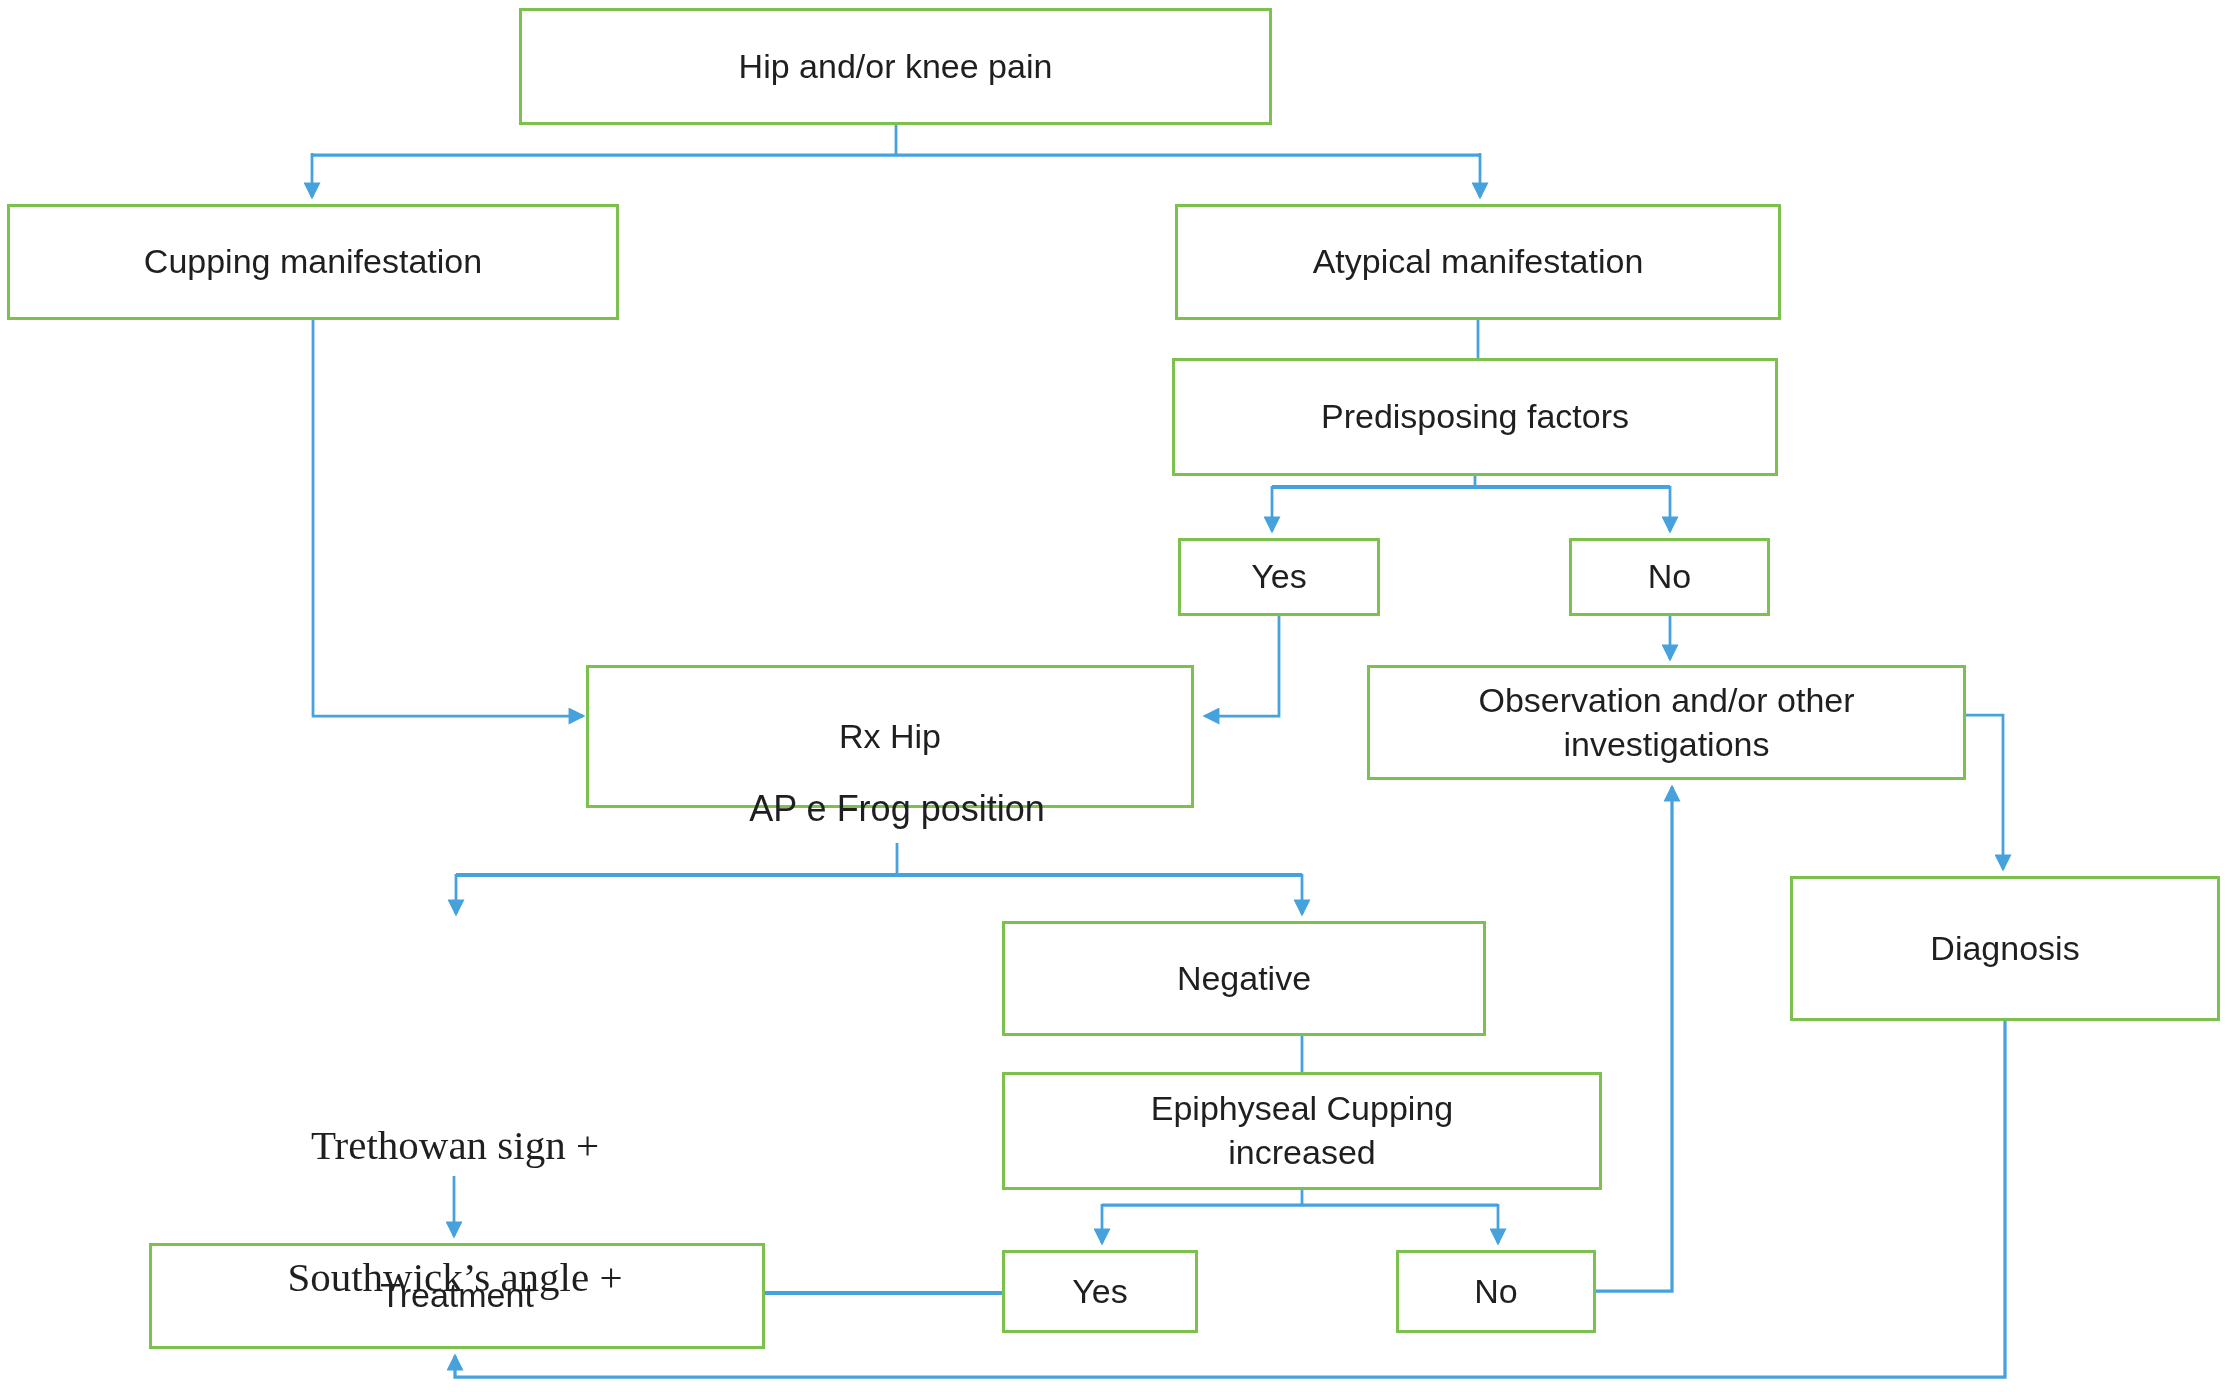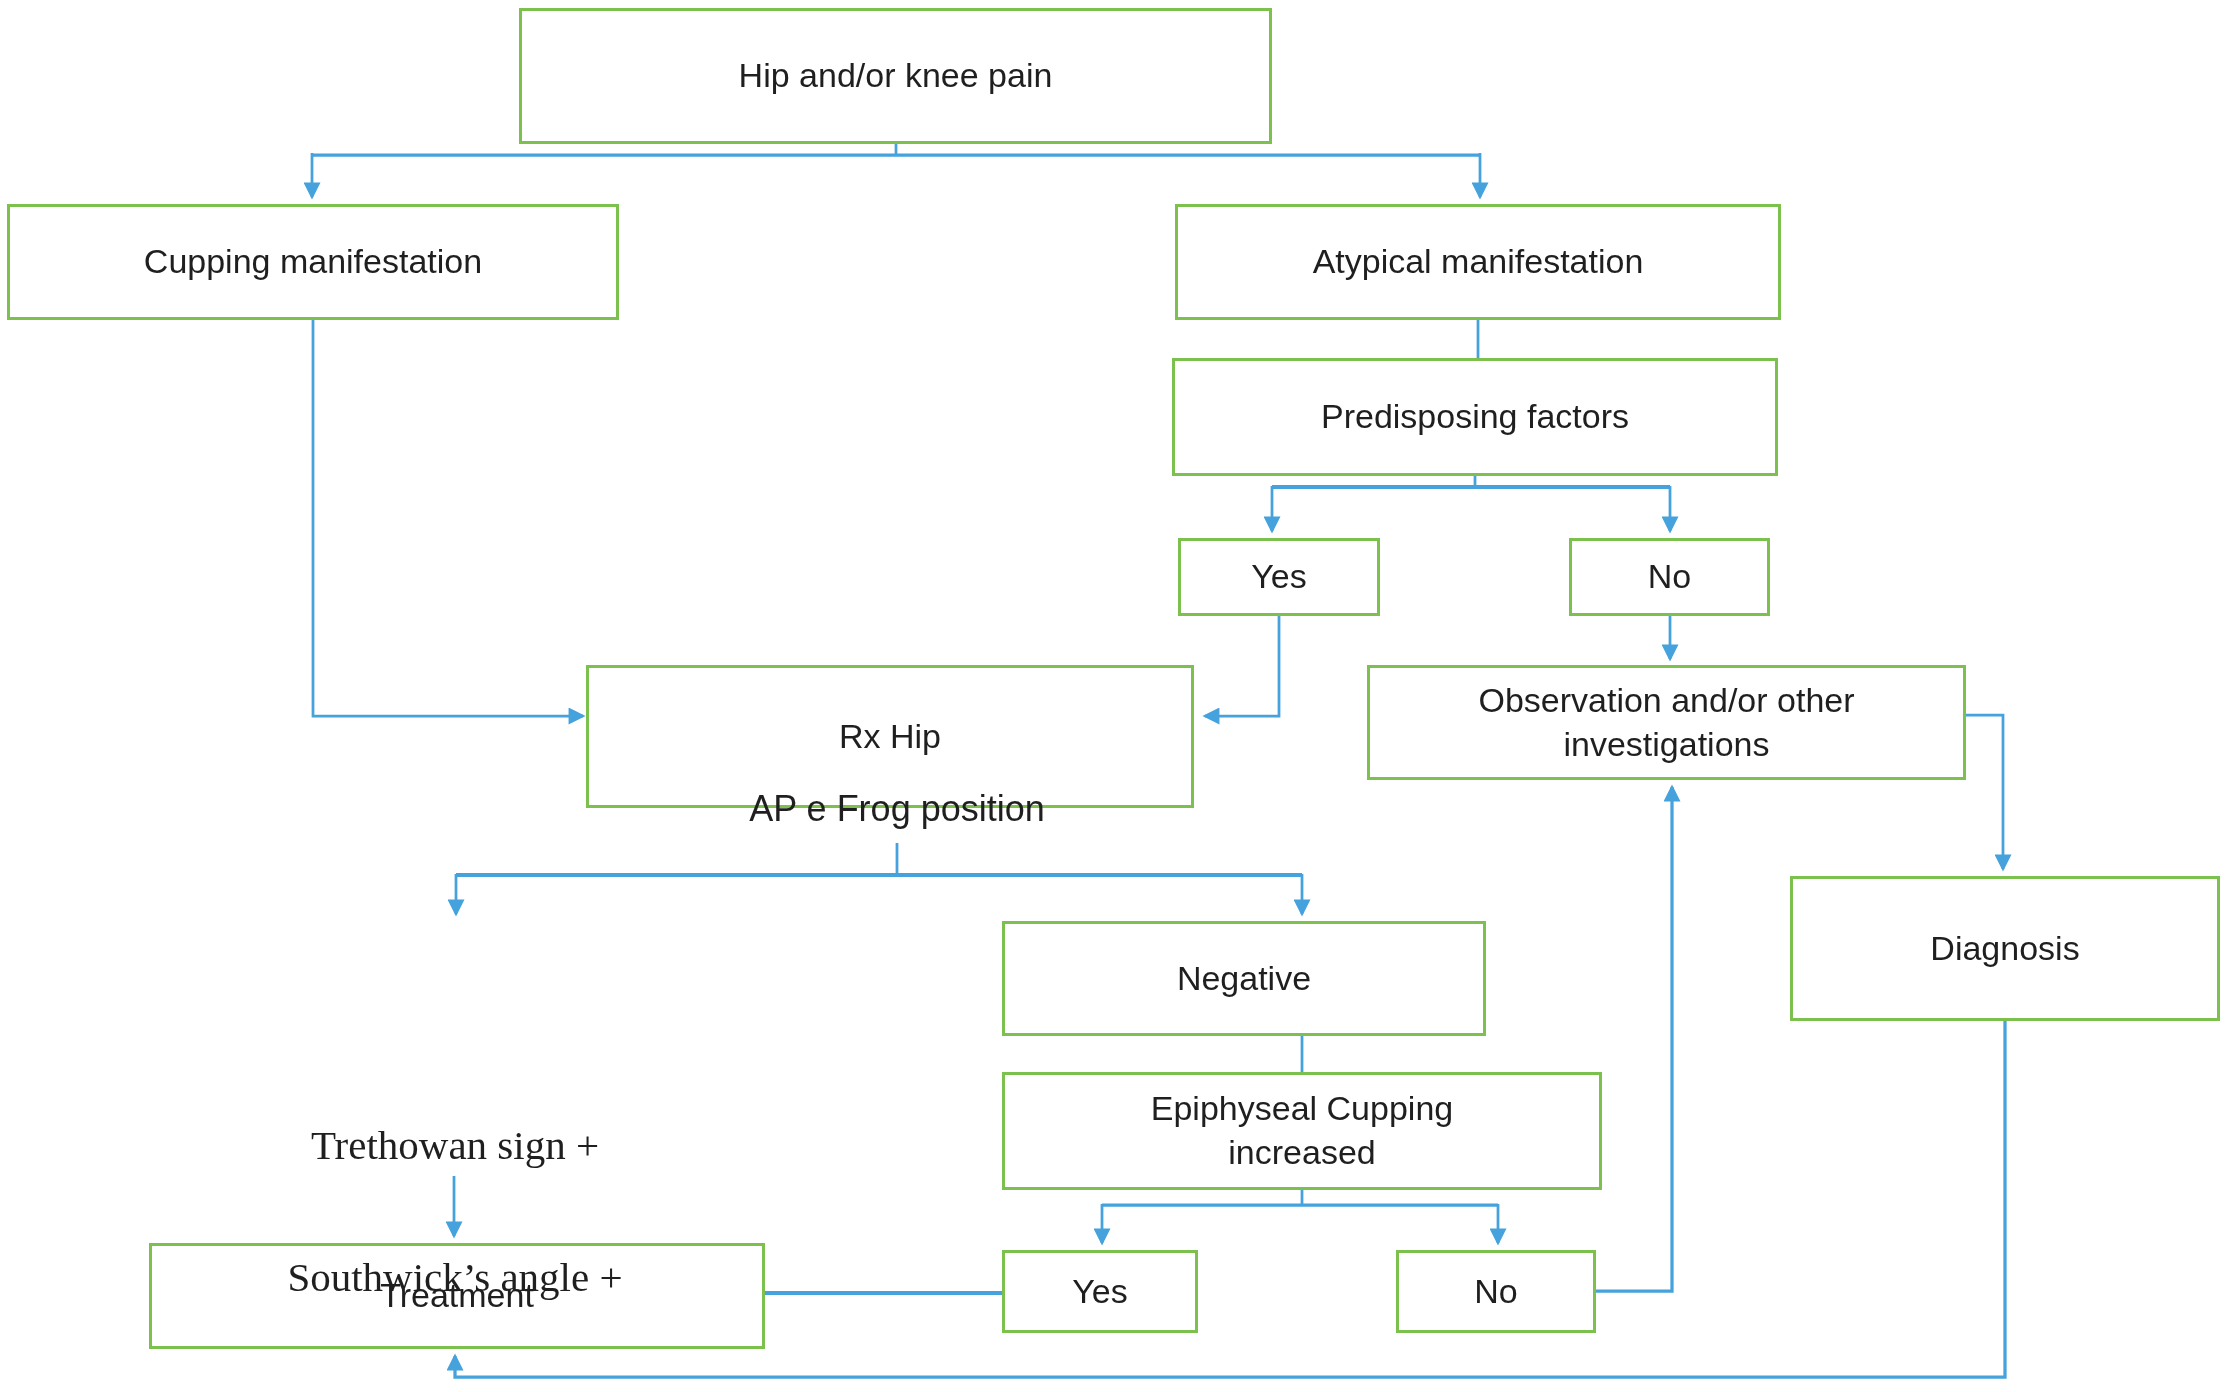--- a/index.html
+++ b/index.html
@@ -80,21 +80,21 @@
     <polyline points="1302,1190 1302,1206"></polyline>
     <polyline class="med" points="1102,1205 1498,1205"></polyline>
     <polyline points="1102,1204 1102,1243" marker-end="url(#arr)"></polyline>
     <polyline points="1498,1204 1498,1243" marker-end="url(#arr)"></polyline>
     <polyline class="thick" points="761,1293 1004,1293"></polyline>
     <polyline class="med" points="1596,1291 1672,1291 1672,787" marker-end="url(#arr)"></polyline>
     <polyline points="1966,715 2003,715 2003,869" marker-end="url(#arr)"></polyline>
     <polyline class="med" points="2005,993 2005,1377 455,1377 455,1356" marker-end="url(#arr)"></polyline>
   </svg>
 
-  <div class="box" style="left:519px;top:8px;width:753px;height:136px;">
+  <div class="box" style="left:519px;top:8px;width:753px;height:117px;">
     <span>Hip and/or knee pain</span>
   </div>
 
   <div class="box" style="left:7px;top:204px;width:612px;height:116px;">
     <span>Cupping manifestation</span>
   </div>
 
   <div class="box" style="left:1175px;top:204px;width:606px;height:116px;">
     <span>Atypical manifestation</span>
   </div>

